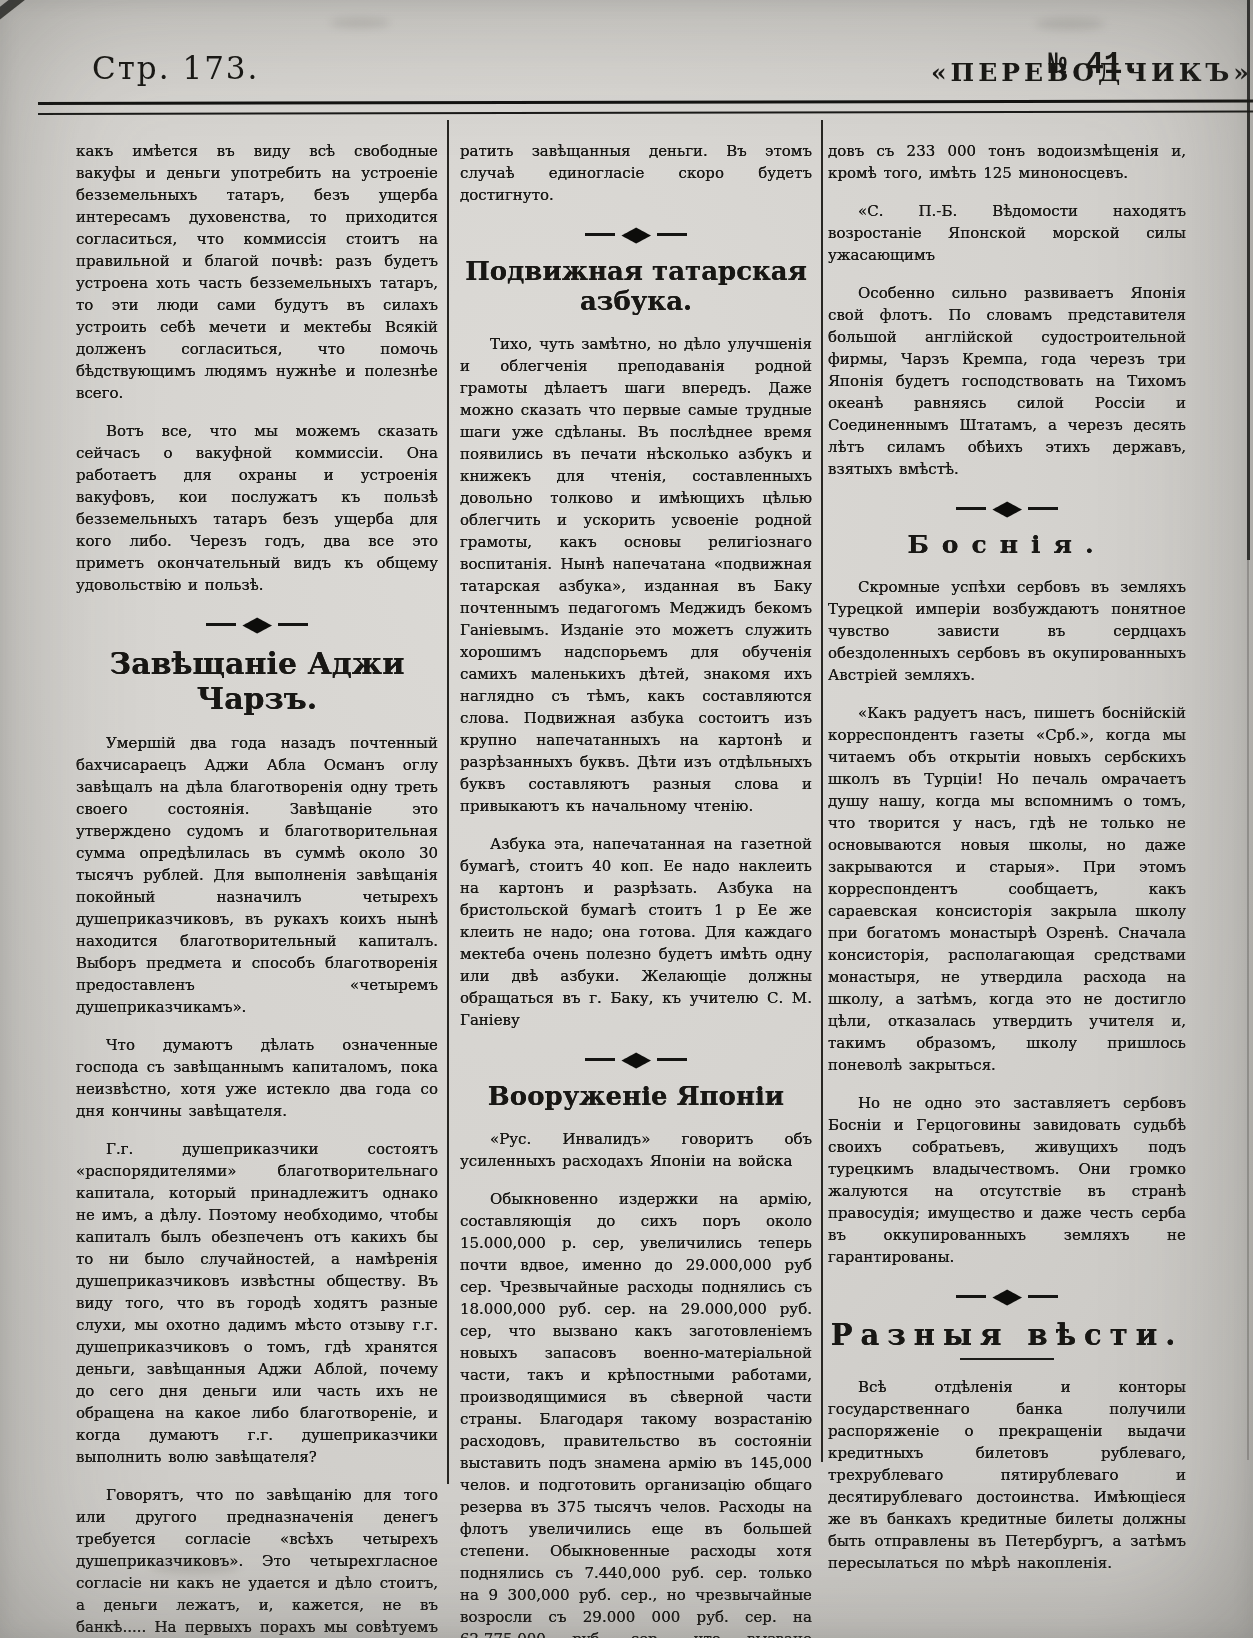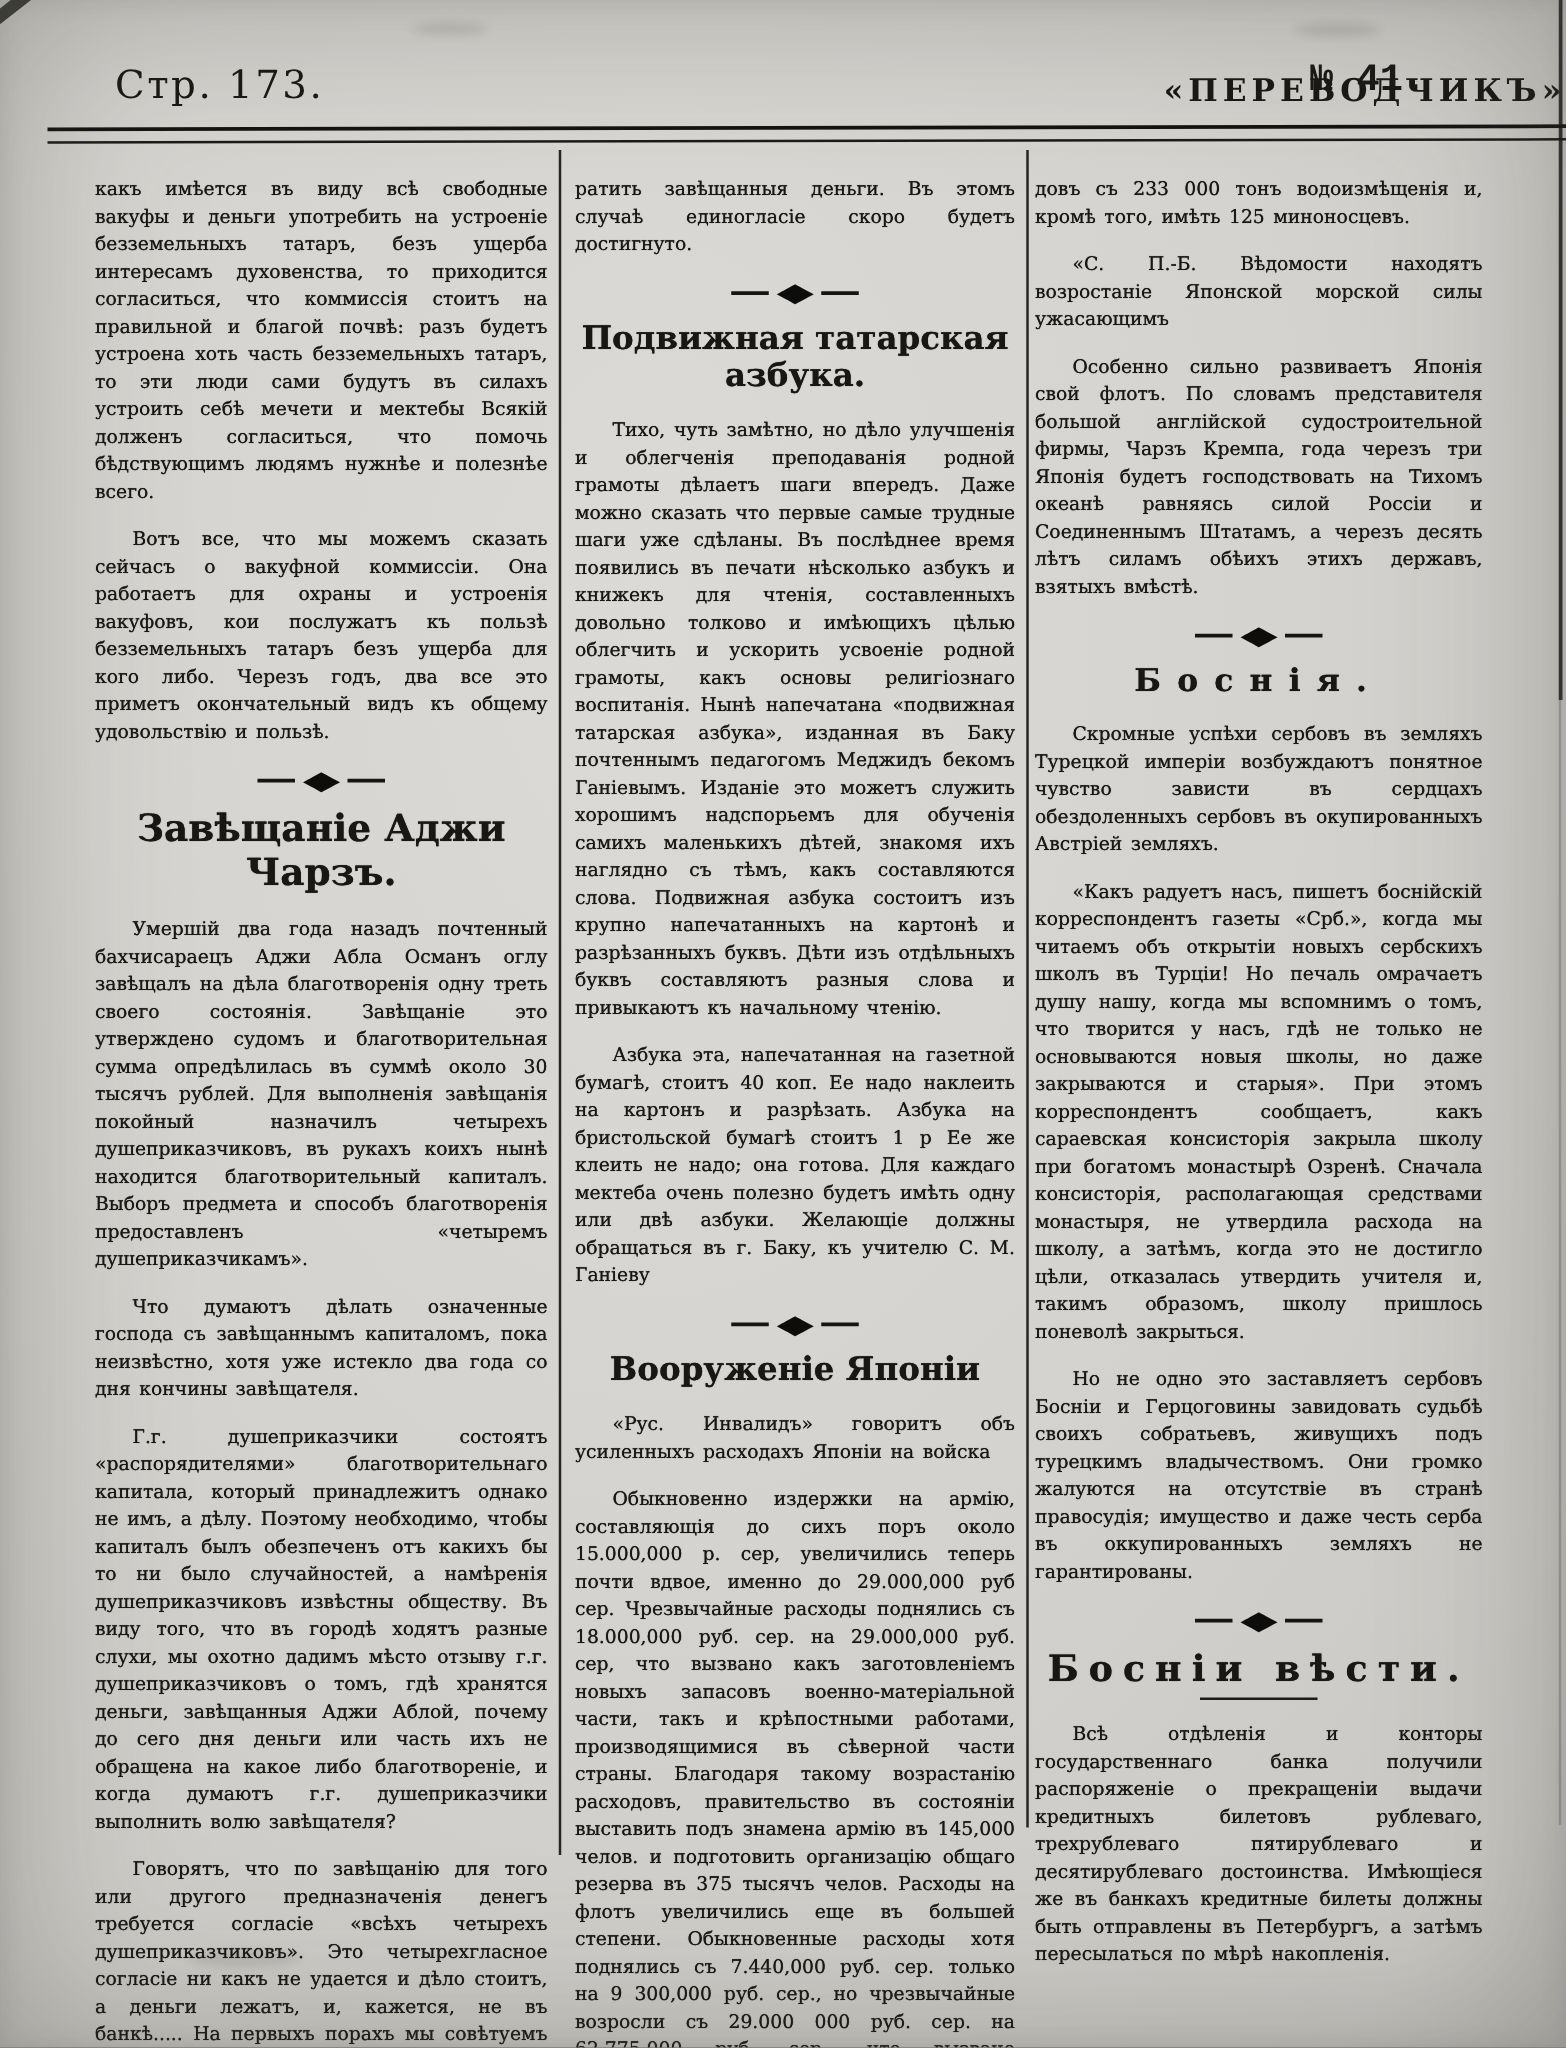--- a/index.html
+++ b/index.html
@@ -119,20 +119,20 @@
     </div>
     <h2 class="head head-sp">Боснія.</h2>
     <p class="para">Скромные успѣхи сербовъ въ земляхъ Турецкой имперіи возбуждаютъ понятное чувство зависти въ сердцахъ обездоленныхъ сербовъ въ окупированныхъ Австріей земляхъ.</p>
     <p class="para">«Какъ радуетъ насъ, пишетъ боснійскій корреспондентъ газеты «Срб.», когда мы читаемъ объ открытіи новыхъ сербскихъ школъ въ Турціи! Но печаль омрачаетъ душу нашу, когда мы вспомнимъ о томъ, что творится у насъ, гдѣ не только не основываются новыя школы, но даже закрываются и старыя». При этомъ корреспондентъ сообщаетъ, какъ сараевская консисторія закрыла школу при богатомъ монастырѣ Озренѣ. Сначала консисторія, располагающая средствами монастыря, не утвердила расхода на школу, а затѣмъ, когда это не достигло цѣли, отказалась утвердить учителя и, такимъ образомъ, школу пришлось поневолѣ закрыться.</p>
     <p class="para">Но не одно это заставляетъ сербовъ Босніи и Герцоговины завидовать судьбѣ своихъ собратьевъ, живущихъ подъ турецкимъ владычествомъ. Они громко жалуются на отсутствіе въ странѣ правосудія; имущество и даже честь серба въ оккупированныхъ земляхъ не гарантированы.</p>
     <div class="divider">
       <span class="dash"></span>
       <span class="diamond">◆</span>
       <span class="dash"></span>
     </div>
-    <h2 class="head head-sp2">Босніи вѣсти.</h2>
+    <h2 class="head head-sp2">Разныя вѣсти.</h2>
     <div class="subrule"></div>
     <p class="para">Всѣ отдѣленія и конторы государственнаго банка получили распоряженіе о прекращеніи выдачи кредитныхъ билетовъ рублеваго, трехрублеваго пятирублеваго и десятирублеваго достоинства. Имѣющіеся же въ банкахъ кредитные билеты должны быть отправлены въ Петербургъ, а затѣмъ пересылаться по мѣрѣ накопленія.</p>
   </section>
 
   <div class="edge-right-dark"></div>
   <div class="edge-right-faint"></div>
 </div>
 
 </body></html>

